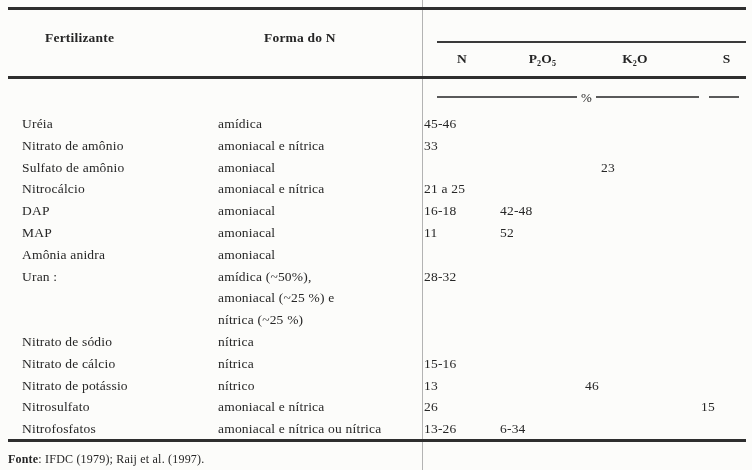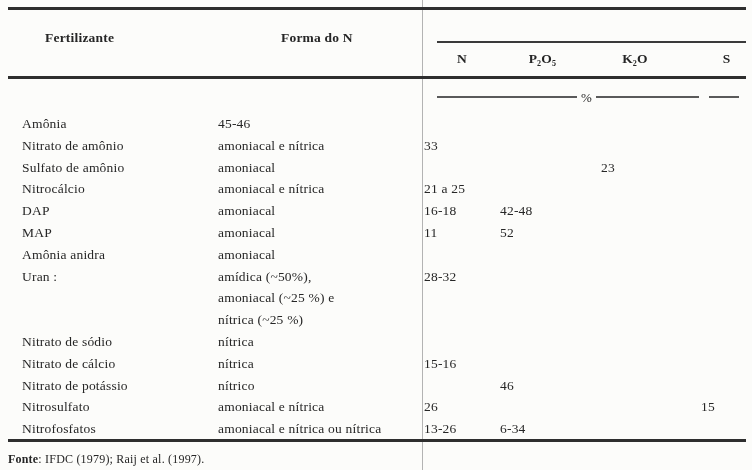--- a/index.html
+++ b/index.html
@@ -14,21 +14,21 @@
     overflow:hidden;
   }
   .rule{position:absolute;left:8px;width:738px;background:#2e2e2e;}
   .rule-top{top:7px;height:3px;}
   .rule-head{top:76px;height:3px;}
   .rule-bottom{top:439px;height:3px;}
   .vline{position:absolute;left:422px;top:0;width:1px;height:470px;background:#b3b3b3;}
   .bold{font-weight:bold;}
   .hdr{position:absolute;top:31px;font-weight:bold;line-height:14px;}
   .hdr-fert{left:45px;}
-  .hdr-forma{left:264px;margin-left:17px;}
+  .hdr-forma{left:264px;}
   .hdr-teor{position:absolute;left:437px;width:309px;top:21px;text-align:center;font-weight:bold;line-height:14px;}
   .teor-underline{position:absolute;left:437px;width:309px;top:41px;height:2px;background:#3a3a3a;}
   .subhdr{position:absolute;left:0;top:51px;width:752px;display:grid;grid-template-columns:218px 206px 76px 85px 100px 67px;font-weight:bold;line-height:16px;}
   .subhdr .cell{text-align:center;}
   .subhdr .cell.s-col{padding-left:16px;}
   .unit-row{position:absolute;left:437px;top:89px;width:309px;height:16px;display:flex;align-items:center;}
   .unit-row .seg{height:2px;background:#5a5a5a;}
   .unit-row .seg1{width:140px;}
   .unit-row .seg2{width:103px;}
   .unit-row .seg3{width:30px;}
@@ -68,21 +68,22 @@
     <div class="seg seg1"></div>
     <div class="unit-label">%</div>
     <div class="seg seg2"></div>
     <div class="gap"></div>
     <div class="seg seg3"></div>
   </div>
 
   <div class="rows">
 
     <div class="row">
-      <div class="name">Amônia</div>
+      <div class="name">Uréia</div>
+      <div class="forma">amídica</div>
       <div class="num">45-46</div>
       <div class="num"></div>
       <div class="num"></div>
       <div class="num s-col"></div>
     </div>
 
     <div class="row">
       <div class="name">Nitrato de amônio</div>
       <div class="forma">amoniacal e nítrica</div>
       <div class="num">33</div>
@@ -160,20 +161,21 @@
       <div class="forma">nítrica</div>
       <div class="num">15-16</div>
       <div class="num"></div>
       <div class="num"></div>
       <div class="num s-col"></div>
     </div>
 
     <div class="row">
       <div class="name">Nitrato de potássio</div>
       <div class="forma">nítrico</div>
+      <div class="num">13</div>
       <div class="num"></div>
       <div class="num">46</div>
       <div class="num s-col"></div>
     </div>
 
     <div class="row">
       <div class="name">Nitrosulfato</div>
       <div class="forma">amoniacal e nítrica</div>
       <div class="num">26</div>
       <div class="num"></div>

